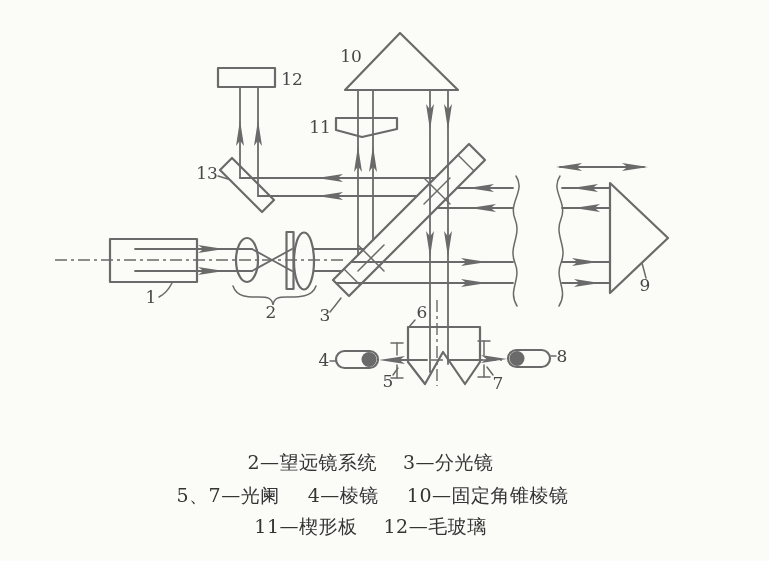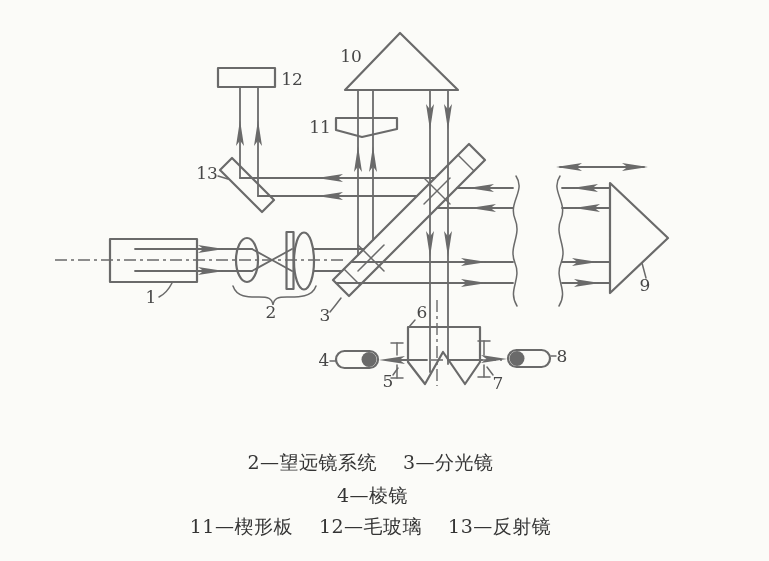--- a/index.html
+++ b/index.html
@@ -166,21 +166,22 @@
   <text class="pl" x="562" y="362">8</text>
 </svg>
 
 <div class="caption-line title-row">
 </div>
 <div class="caption-line legend-row legend-row-1">
   <span>2—望远镜系统</span>
   <span>3—分光镜</span>
 </div>
 <div class="caption-line legend-row legend-row-2">
+  <span>5、7—光阑</span>
   <span>4—棱镜</span>
+  <span>10—固定角锥棱镜</span>
 </div>
 <div class="caption-line legend-row legend-row-3">
   <span>11—楔形板</span>
   <span>12—毛玻璃</span>
-  <span>13—反射镜</span>
 </div>
 
 </div>
 
 </body></html>

